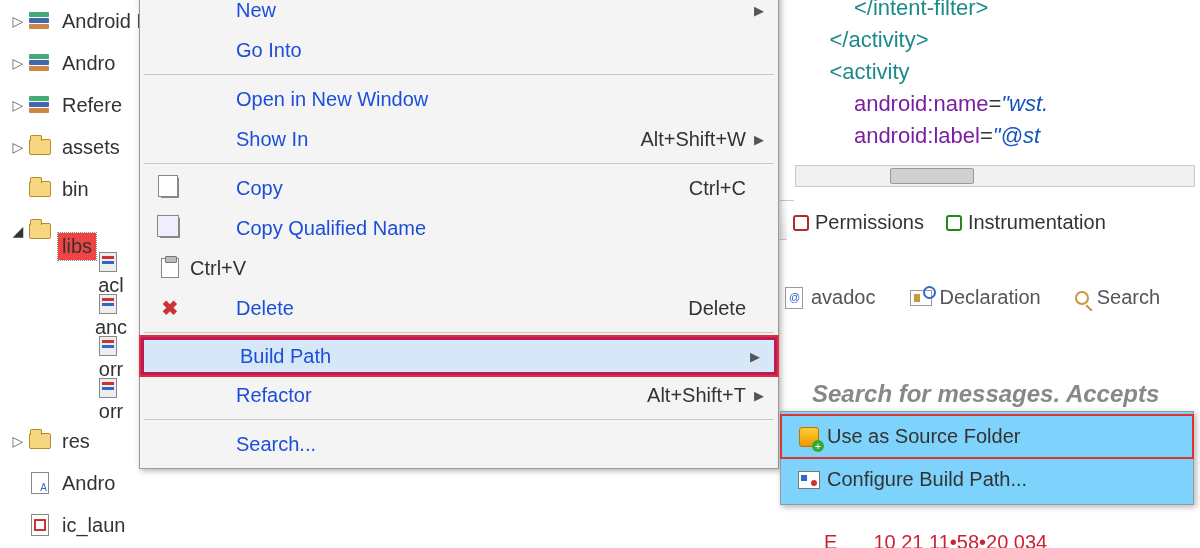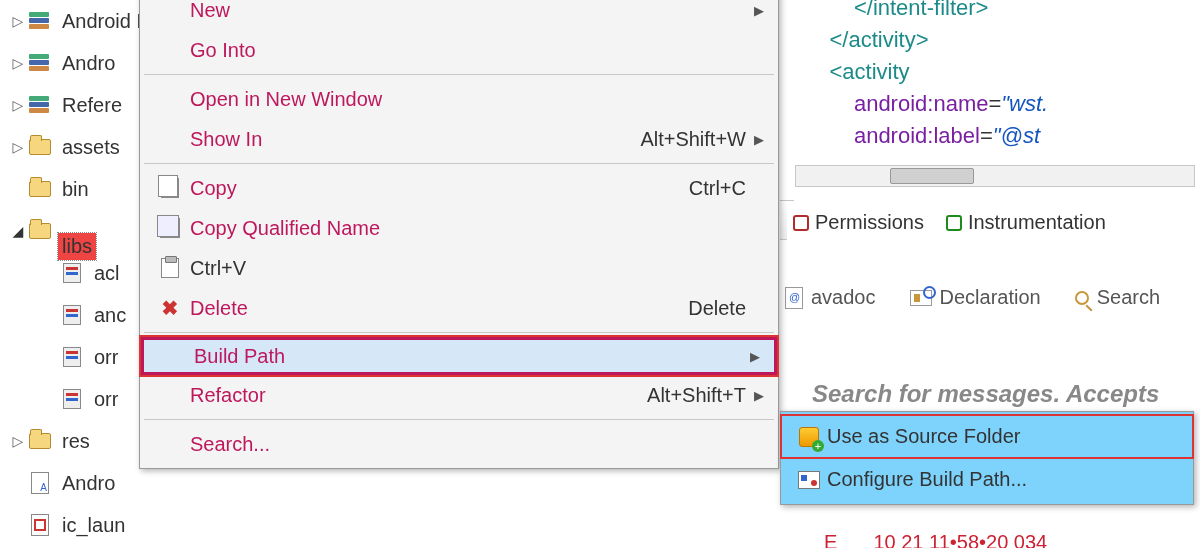--- a/index.html
+++ b/index.html
@@ -6,21 +6,21 @@
   body { width: 1200px; height: 548px; background: #fff; overflow: hidden; position: relative; color: #333; font-size: 20px; }
 
   .tree { position: absolute; left: 0; top: 0; width: 180px; padding-top: 0; }
   .tree-item { display: flex; align-items: center; height: 42px; white-space: nowrap; }
   .tree-item .arrow { width: 16px; text-align: center; color: #666; font-size: 14px; margin-right: 2px; }
   .tree-item .arrow.expanded { color: #333; }
   .tree-item.selected .label-span { background: #ef4444; outline: 1px dotted #8a8a8a; margin-top: 30px; }
   .label-span { padding: 2px 4px; }
   .ico { width: 24px; height: 22px; margin-right: 6px; display: inline-flex; align-items: center; justify-content: center; }
   .indent-1 { padding-left: 10px; }
-  .indent-2 { padding-left: 42px; }
+  .indent-2 { padding-left: 42px; flex-direction: column; }
 
   
   .folder-open { display:inline-block; width:22px; height:16px; background:#f6d780; border:1px solid #b58c2b; border-radius:2px; position:relative; }
   .folder-open::before { content:""; position:absolute; top:-5px; left:0; width:10px; height:5px; background:#f6d780; border:1px solid #b58c2b; border-bottom:none; border-radius:2px 2px 0 0;}
   .lib-stack { display:inline-block; position:relative; width:22px; height:18px;}
   .lib-stack span { position:absolute; width:20px; height:5px; border-radius:1px;}
   .lib-stack .b1{background:#4a7; top:0;}
   .lib-stack .b2{background:#46a; top:6px;}
   .lib-stack .b3{background:#c84; top:12px;}
   .jar-ico { display:inline-block; width:18px; height:20px; background:#eee; border:1px solid #888; position:relative;}
@@ -30,21 +30,21 @@
   .xmlfile::after{content:"A";font-size:10px;color:#36c;position:absolute;bottom:0;right:1px;}
   .pngfile{display:inline-block;width:18px;height:22px;background:#fff;border:1px solid #888;position:relative;}
   .pngfile::after{content:"";position:absolute;left:2px;right:2px;top:4px;bottom:4px;border:2px solid #c33;}
 
   
   .context-menu { position:absolute; left:139px; top:-15px; width:640px; background:#f4f4f4; border:1px solid #999; box-shadow:2px 2px 6px rgba(0,0,0,.3); padding:4px 0; z-index:10;}
   .menu-row{display:flex;align-items:center;height:40px;padding:0 10px;position:relative;}
   .menu-row.selected{background:#d6e8f7;border:4px solid #be185d;margin:-1px 0;}
   .menu-row.build-path-row{outline:2px solid #d33;outline-offset:-1px;z-index:2;}
   .menu-icon{width:40px;display:flex;justify-content:center;color:#555;}
-  .menu-label{flex:1;font-size:20px;color:#be185d;}
+  .menu-label{flex:1;font-size:20px;color:#1d4ed8;margin-left:46px;}
   .menu-shortcut{font-size:20px;color:#333;margin-right:8px;}
   .submenu-arrow{width:14px;color:#555;font-size:13px;}
   .menu-sep{height:1px;background:#c8c8c8;margin:4px 4px;}
   .copy-ico,.paste-ico{display:inline-block;width:18px;height:20px;border:1px solid #888;background:#fff;position:relative;}
   .copy-ico::after{content:"";position:absolute;left:-4px;top:-4px;width:18px;height:20px;border:1px solid #888;background:#fff;}
   .paste-ico::before{content:"";position:absolute;left:3px;top:-3px;width:10px;height:5px;background:#bbb;border:1px solid #777;border-radius:1px;}
   .x-ico{color:#c33;font-weight:bold;font-size:20px;}
   .copyq-ico{display:inline-block;width:20px;height:20px;border:1px solid #888;background:#eef;position:relative;}
   .copyq-ico::after{content:"";position:absolute;left:-4px;top:-4px;width:20px;height:20px;border:1px solid #888;background:#eef;}
 

